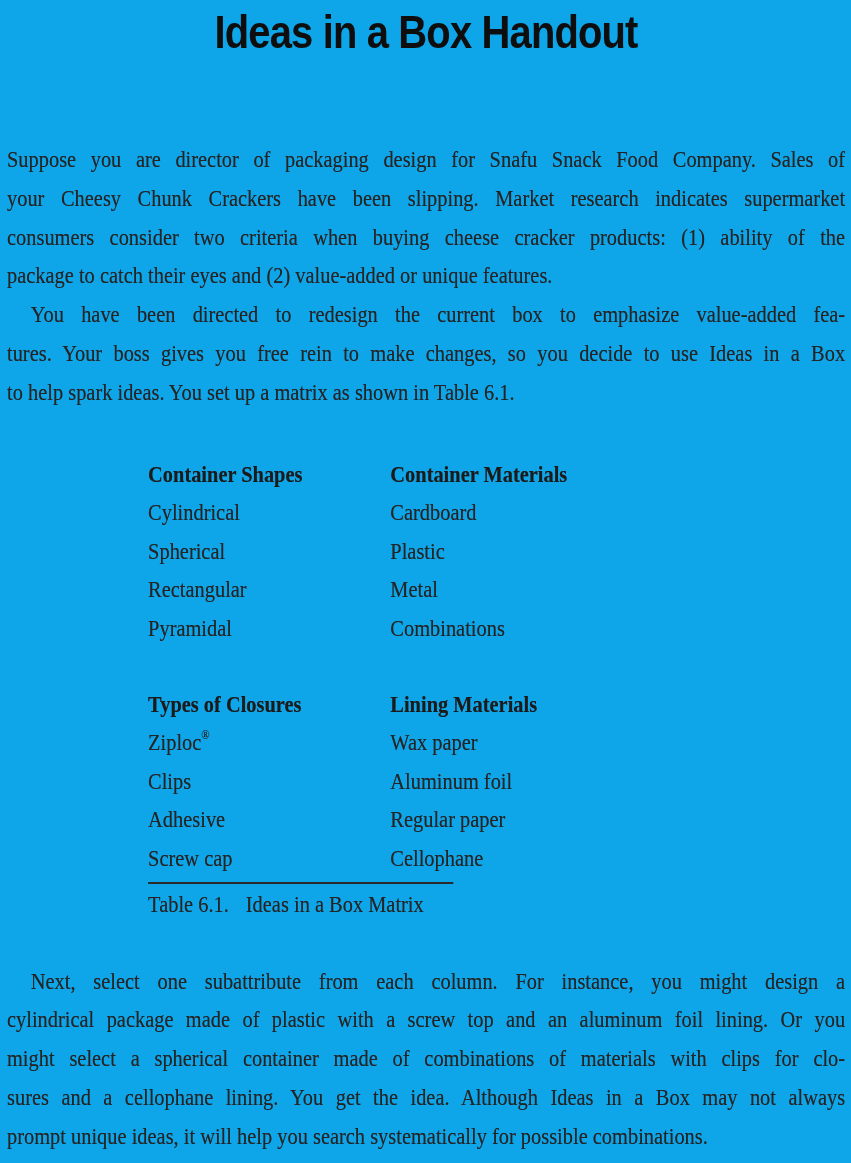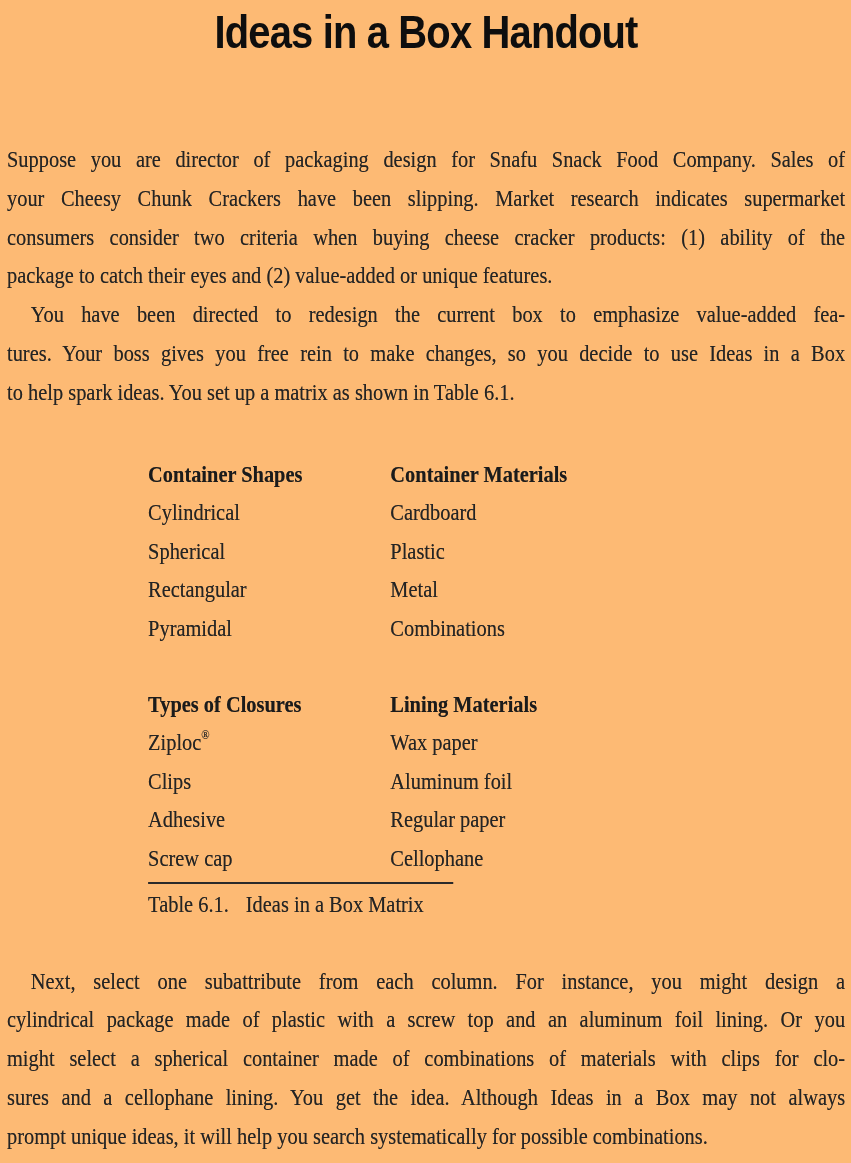--- a/index.html
+++ b/index.html
@@ -3,21 +3,21 @@
 <meta charset="utf-8">
 <style>
   html, body { margin: 0; padding: 0; }
   body {
     width: 851px; height: 1163px;
     background: #ffffff;
     font-family: "Liberation Serif", serif;
     color: #242424;
     overflow: hidden;
   }
-  .page { position: relative; width: 851px; height: 1163px; background: #fdba74; }
+  .page { position: relative; width: 851px; height: 1163px; background: #0ea5e9; }
   
   .condense {
     position: absolute; top: 0; left: 7px;
     width: 986px;
     transform: scaleX(0.85);
     transform-origin: 0 0;
   }
   .doc-title {
     margin-top: 6px;
     text-align: center;

